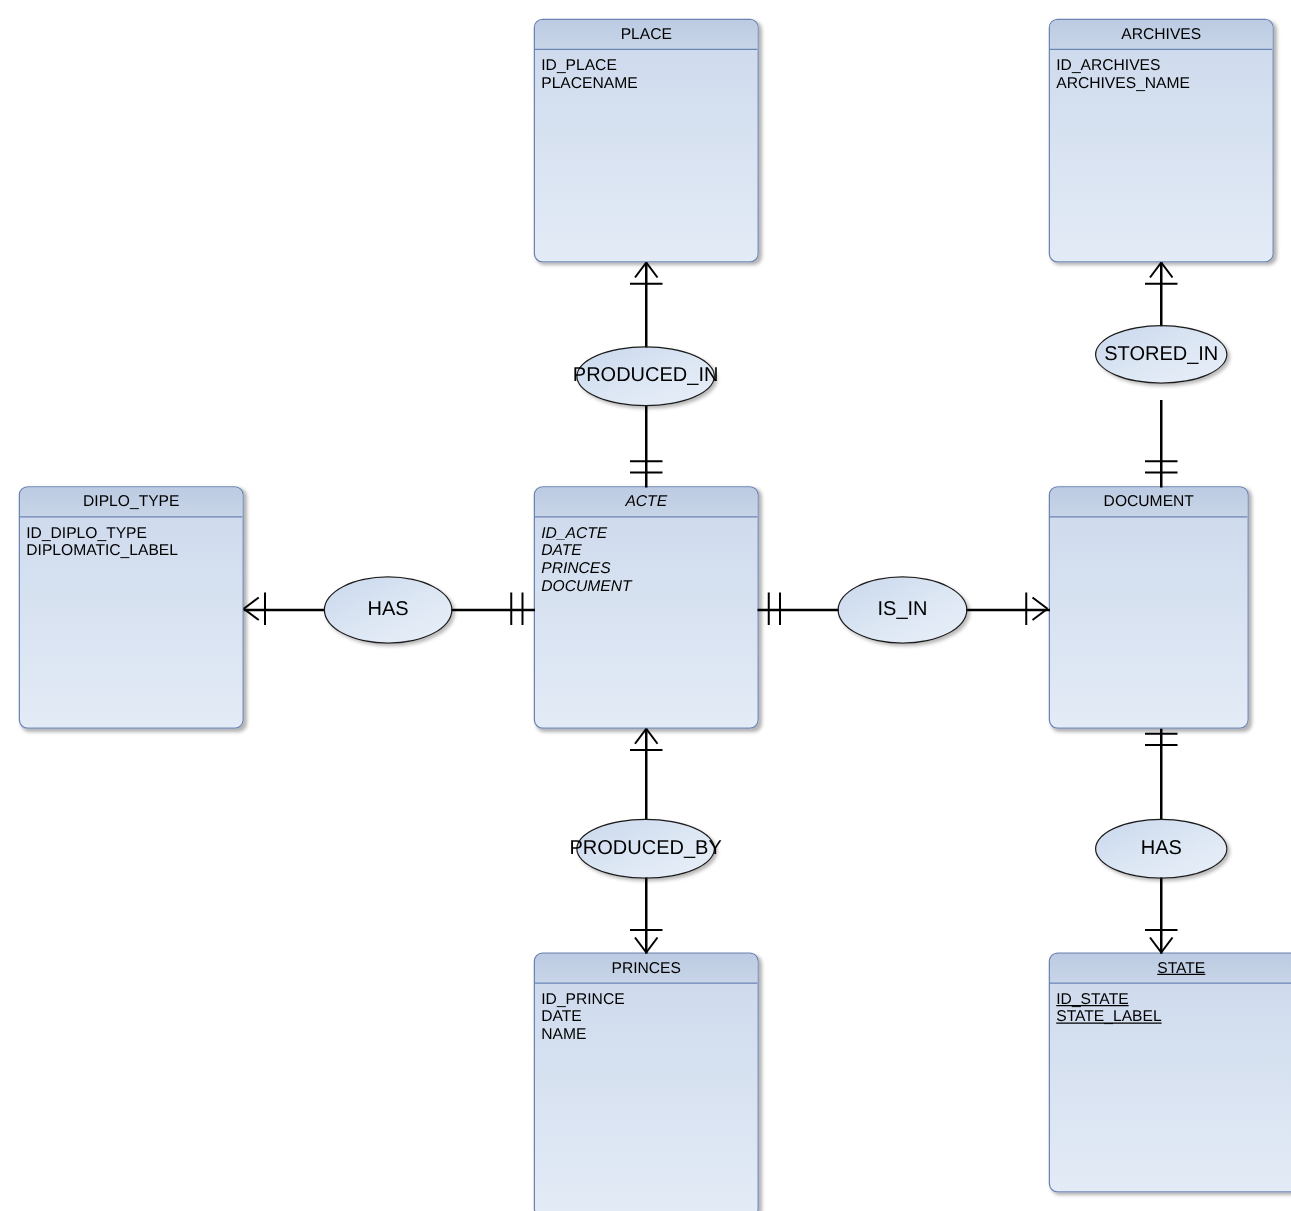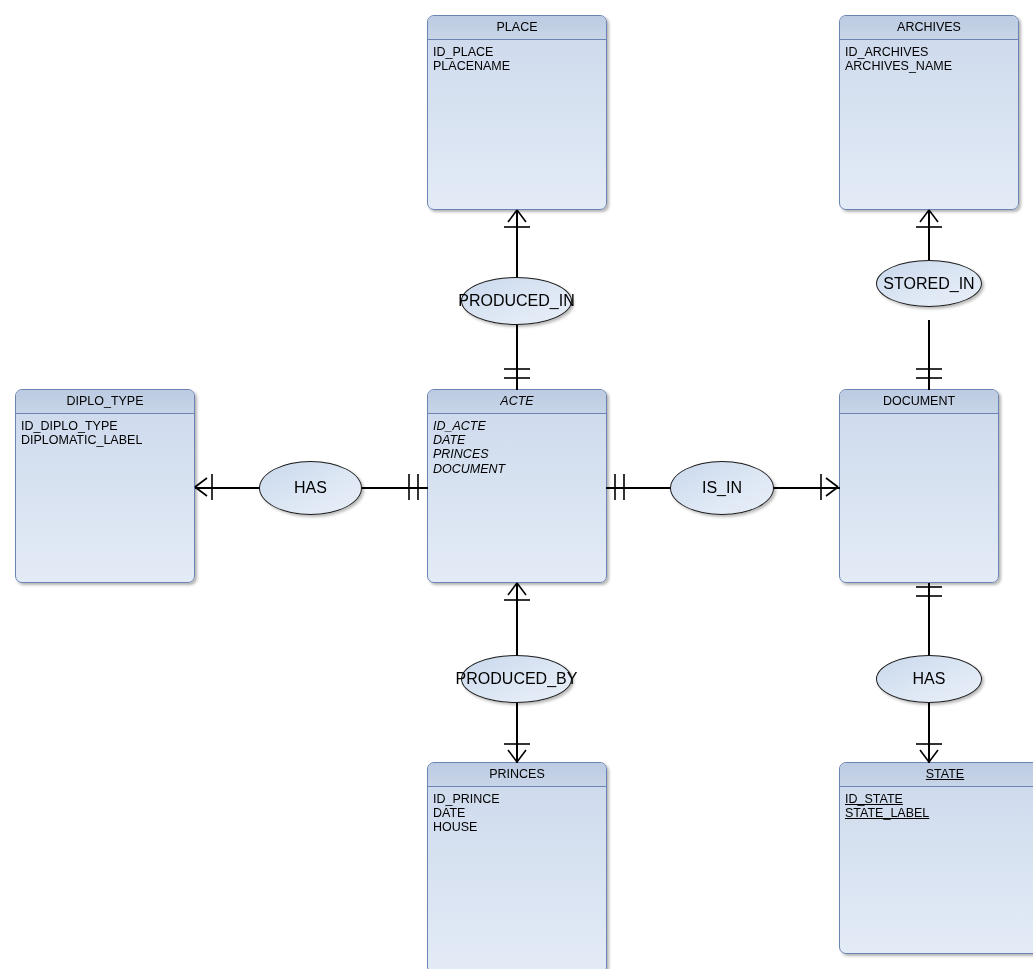--- a/index.html
+++ b/index.html
@@ -234,21 +234,21 @@
 
   <div class="entity" style="left:839px; top:389px; width:160px; height:194px;">
     <div class="entity-title">DOCUMENT</div>
   </div>
 
   <div class="entity" style="left:427px; top:762px; width:180px; height:212px;">
     <div class="entity-title">PRINCES</div>
     <div class="entity-attrs">
       <div>ID_PRINCE</div>
       <div>DATE</div>
-      <div>HOUSE</div>
+      <div>NAME</div>
     </div>
   </div>
 
   <div class="entity" style="left:839px; top:762px; width:212px; height:192px;text-decoration:underline;">
     <div class="entity-title">STATE</div>
     <div class="entity-attrs">
       <div>ID_STATE</div>
       <div>STATE_LABEL</div>
     </div>
   </div>

